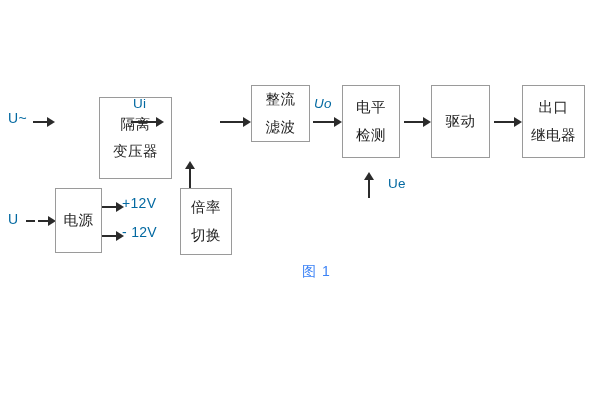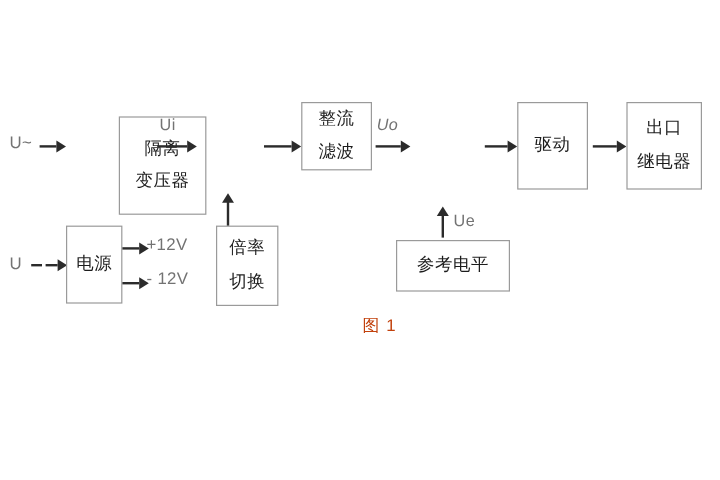--- a/index.html
+++ b/index.html
@@ -36,31 +36,31 @@
   .block .ln {
     display: block;
     white-space: nowrap;
   }
   .block.two .ln + .ln {
     margin-top: 12px;
   }
   .label {
     position: absolute;
     font-size: 14px;
-    color: #737373;
+    color: #0369a1;
     white-space: nowrap;
     letter-spacing: 0.3px;
   }
   .label.sig {
     font-size: 13.5px;
   }
   .caption {
     position: absolute;
     font-size: 14px;
-    color: #c2410c;
+    color: #3b82f6;
     letter-spacing: 1px;
   }
   
   .arrow-h {
     position: absolute;
     height: 10px;
     display: block;
   }
   .arrow-h .shaft {
     position: absolute;
@@ -137,20 +137,24 @@
     <span class="ln">整流</span>
     <span class="ln">滤波</span>
   </div>
 
   <div class="label sig" style="left:314px; top:96px;font-style:italic;">Uo</div>
   <div class="arrow-h" style="left:313px; top:117px; width:29px;">
     <span class="shaft" style="width:21px;"></span>
     <span class="head" style="left:21px;"></span>
   </div>
 
+  <div class="block two" style="left:342px; top:85px; width:58px; height:73px;">
+    <span class="ln">电平</span>
+    <span class="ln">检测</span>
+  </div>
 
   <div class="arrow-h" style="left:404px; top:117px; width:27px;">
     <span class="shaft" style="width:19px;"></span>
     <span class="head" style="left:19px;"></span>
   </div>
 
   <div class="block" style="left:431px; top:85px; width:59px; height:73px;">
     <span class="ln">驱动</span>
   </div>
 
@@ -190,25 +194,22 @@
   <div class="block two" style="left:180px; top:188px; width:52px; height:67px;">
     <span class="ln">倍率</span>
     <span class="ln">切换</span>
   </div>
 
   <div class="arrow-v" style="left:185px; top:161px; height:27px;">
     <span class="head"></span>
     <span class="shaft" style="height:22px;"></span>
   </div>
 
-  <div class="block" style="left:330px; top:200px; width:95px; height:43px;">
-    <span class="ln">参考电平</span>
-  </div>
 
   <div class="arrow-v" style="left:364px; top:172px; height:26px;">
     <span class="head"></span>
     <span class="shaft" style="height:21px;"></span>
   </div>
-  <div class="label sig" style="left:378px; top:176px;">Ue</div>
+  <div class="label sig" style="left:388px; top:176px;">Ue</div>
 
   <div class="caption" style="left:302px; top:263px;">图 1</div>
 
 </div>
 
 </body></html>

